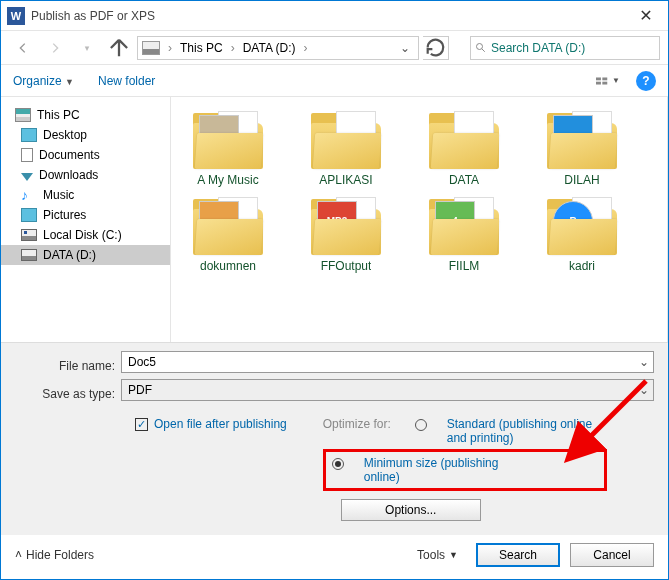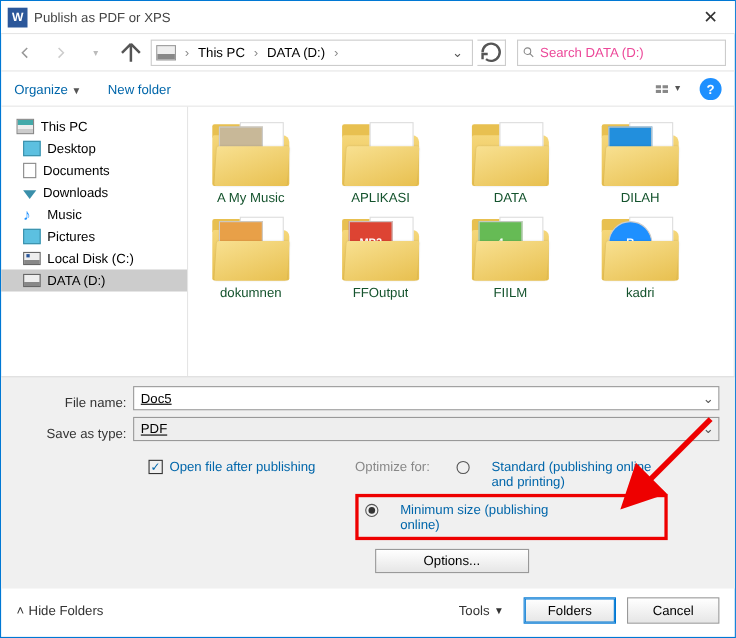--- a/index.html
+++ b/index.html
@@ -14,21 +14,21 @@
 .nav-btn { width: 28px; height: 26px; border: 1px solid transparent; display: flex; align-items: center; justify-content: center; color: #888; background: #fff; }
 .nav-btn.enabled { color: #333; }
 .nav-arrow svg { width: 14px; height: 14px; }
 .breadcrumb { flex: 1; height: 24px; border: 1px solid #ccc; display: flex; align-items: center; padding: 0 4px; gap: 2px; }
 .breadcrumb .drive-icon { width: 18px; height: 14px; background: linear-gradient(#eee 60%, #888 60%); border: 1px solid #999; margin-right: 4px; }
 .breadcrumb span { padding: 2px 4px; }
 .breadcrumb .chev { color: #888; padding: 0 2px; }
 .breadcrumb-space { flex: 1; }
 .breadcrumb-dd { color: #555; padding: 0 4px; }
 .refresh-btn { width: 26px; height: 24px; border: 1px solid #ccc; border-left: none; display: flex; align-items: center; justify-content: center; color: #555; }
-.search { width: 190px; height: 24px; border: 1px solid #ccc; display: flex; align-items: center; padding: 0 4px; margin-left: 6px; color: #ec4899; }
+.search { width: 190px; height: 24px; border: 1px solid #ccc; display: flex; align-items: center; padding: 0 4px; margin-left: 17px; color: #0f766e; }
 .search svg { width: 12px; height: 12px; margin-right: 4px; }
 
 .toolbar { height: 32px; display: flex; align-items: center; padding: 0 12px; gap: 24px; border-bottom: 1px solid #e5e5e5; }
 .toolbar .organize { color: #0066aa; }
 .toolbar .newf { color: #0066aa; }
 .tool-right { margin-left: auto; display: flex; align-items: center; gap: 10px; }
 .tiny-icon { width: 24px; height: 20px; display: flex; align-items: center; justify-content: center; color: #666; }
 .help-icon { width: 20px; height: 20px; border-radius: 50%; background: #1e90ff; color: #fff; display: flex; align-items: center; justify-content: center; font-weight: bold; margin-left: 6px; }
 
 .body { flex: 1; display: flex; min-height: 0; }
@@ -57,21 +57,21 @@
 .thumb { position: absolute; left: 6px; top: 4px; width: 40px; height: 40px; background: #fff; border: 1px solid #ccc; overflow: hidden; display:flex; align-items:center; justify-content:center; font-size:10px; font-weight:bold; color:#fff;}
 .thumb.mp3 { background:#dd4433;}
 .thumb.green { background:#66bb55;}
 .thumb.blue { background:#228fdd;}
 .thumb.img1 { background:#c8b898;}
 .fitem-label { font-size: 12px; color: #14532d; max-width: 90px; overflow: hidden; text-overflow: ellipsis; white-space: nowrap; }
 
 .bottom { border-top: 1px solid #ddd; background: #f0f0f0; padding: 8px 14px 10px 14px; display: flex; flex-direction: column; gap: 6px; }
 .row { display: flex; align-items: flex-end; gap: 6px; }
 .row-label { width: 100px; text-align: right; color: #333; }
-.combo { flex: 1; height: 22px; border: 1px solid #999; background: #fff; padding: 2px 6px; display: flex; align-items: center; position: relative; text-decoration: underline; }
+.combo { flex: 1; height: 22px; border: 1px solid #999; background: #fff; padding: 2px 6px; display: flex; align-items: center; position: relative; }
 .combo .dd { position: absolute; right: 4px; color: #555; }
 
 .opts { display: flex; padding: 10px 0 4px 120px; gap: 36px; align-items: flex-start; }
 .check { display: flex; align-items: center; gap: 6px; color: #0066aa; }
 .checkbox { width: 13px; height: 13px; border: 1px solid #333; display: inline-flex; align-items: center; justify-content: center; color: #0066aa; font-size: 11px; }
 .optimize { display: flex; flex-direction: column; gap: 4px; }
 .opt-label { color: #888; margin-right: 4px; }
 .radio-row { display: flex; gap: 20px; align-items: flex-start; }
 .radio { width: 12px; height: 12px; border-radius: 50%; border: 1px solid #555; display: inline-block; margin-top: 2px; position: relative; flex-shrink:0;}
 .radio.selected:after { content:''; position:absolute; left:2px; top:2px; width:6px; height:6px; background:#333; border-radius:50%;}
@@ -317,21 +317,21 @@
   <div class="footer">
     <div class="hide-folders">
       <span>˄</span>
       <span>Hide Folders</span>
     </div>
     <div class="foot-spacer"></div>
     <div class="tools">
         <span>Tools</span>
         <span style="font-size:9px;">▼</span>
       </div>
-    <div class="btn primary">Folders</div>
+    <div class="btn primary">Search</div>
     <div class="btn">Cancel</div>
   </div>
 
   <svg class="red-arrow" style="left:550px; top:370px;" width="110" height="110">
     <defs>
         <marker id="ah" markerWidth="8" markerHeight="8" refX="6" refY="4" orient="auto">
           <path d="M0,0 L8,4 L0,8 z" fill="#e00"></path>
         </marker>
       </defs>
     <line x1="95" y1="10" x2="20" y2="85" stroke="#e00" stroke-width="5" marker-end="url(#ah)"></line>

